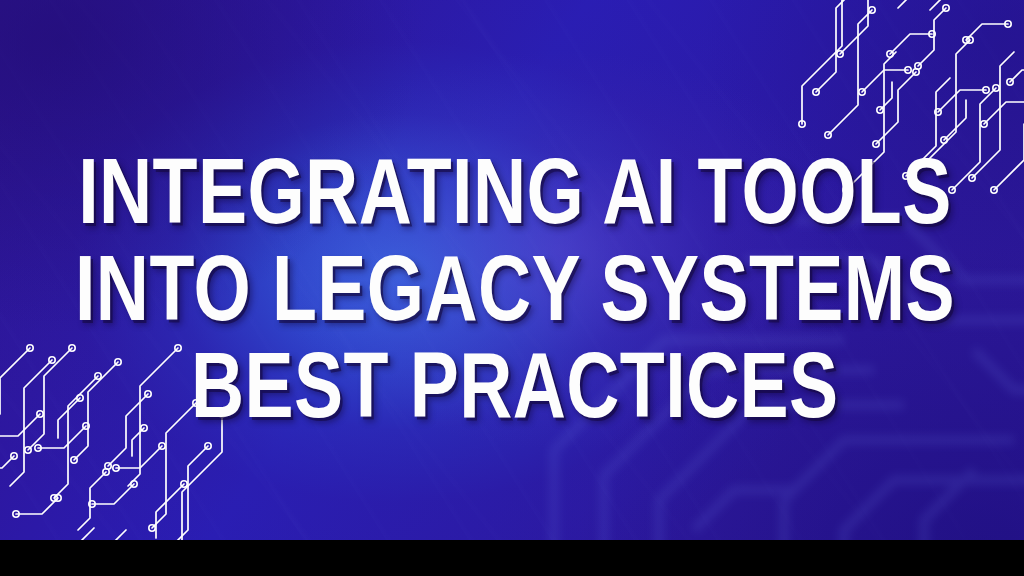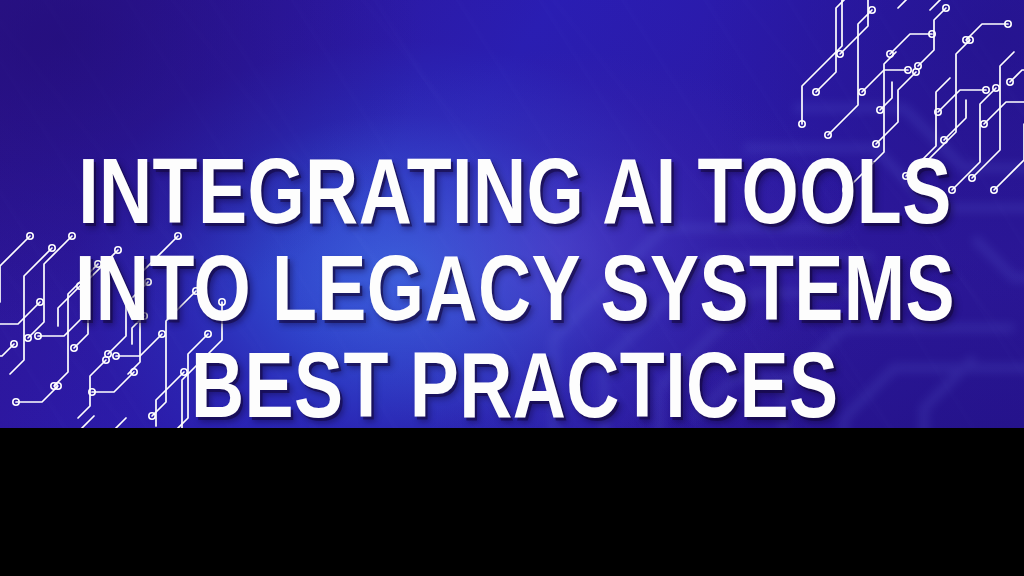--- a/index.html
+++ b/index.html
@@ -3,21 +3,21 @@
 <meta charset="utf-8">
 <style>
   html, body {
     margin: 0;
     padding: 0;
     background: #000;
   }
   #stage {
     position: relative;
     width: 1024px;
-    height: 428px;
+    height: 540px;
     overflow: hidden;
     font-family: "Liberation Sans", sans-serif;
     background: #2b1a9c;
     text-decoration: underline;
   }
 
   
   .bg-base {
     position: absolute;
     inset: 0;

